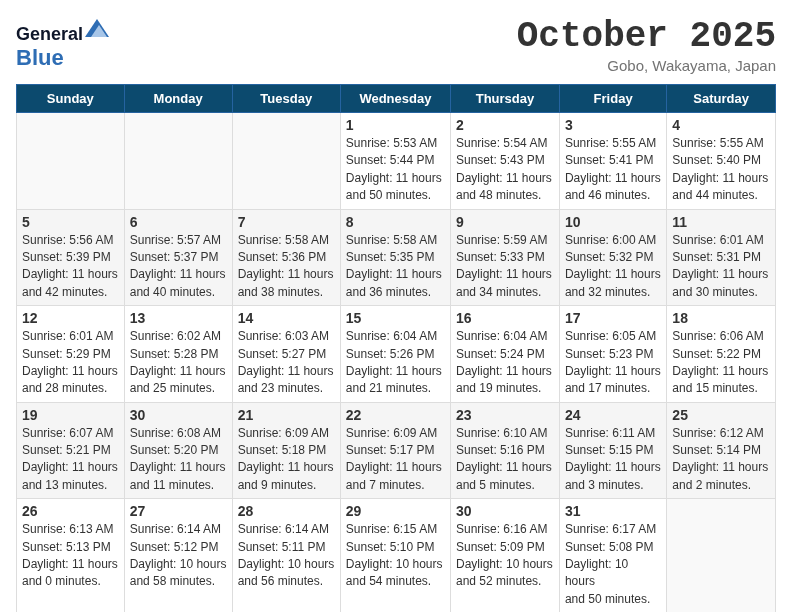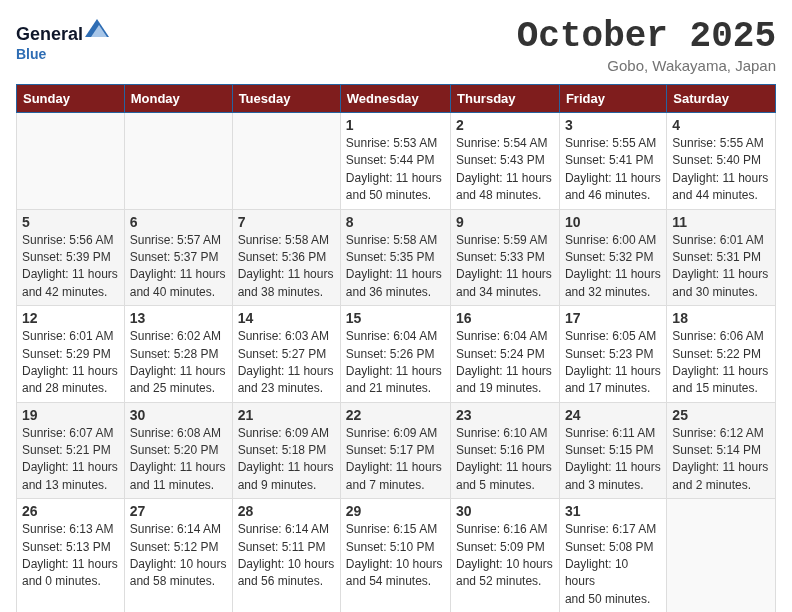--- a/index.html
+++ b/index.html
@@ -19,21 +19,21 @@
     .logo {
       display: flex;
       align-items: center;
     }
     .logo-text-general {
       font-size: 18px;
       font-weight: bold;
       color: #0f172a;
     }
     .logo-text-blue {
-      font-size: 14px;
+      font-size: 22px;
       font-weight: bold;
       color: #2e6db4;
     }
     .logo-icon {
       width: 24px;
       height: 24px;
       margin-left: 2px;
     }
     .title-section {
       text-align: right;
@@ -47,25 +47,25 @@
     .location {
       font-size: 15px;
       color: #737373;
     }
     table {
       width: 100%;
       border-collapse: collapse;
       border: 1px solid #ccc;
     }
     thead tr th {
-      background-color: #7f1d1d;
+      background-color: #0c4a6e;
       color: #fff;
       font-size: 13px;
       font-weight: bold;
-      text-align: left;
+      text-align: center;
       padding: 6px 6px;
       border: 1px solid #2563a0;
     }
     tbody tr td {
       vertical-align: top;
       border: 1px solid #ddd;
       padding: 4px 5px;
       width: 113px;
       min-height: 85px;
       font-size: 10.5px;

